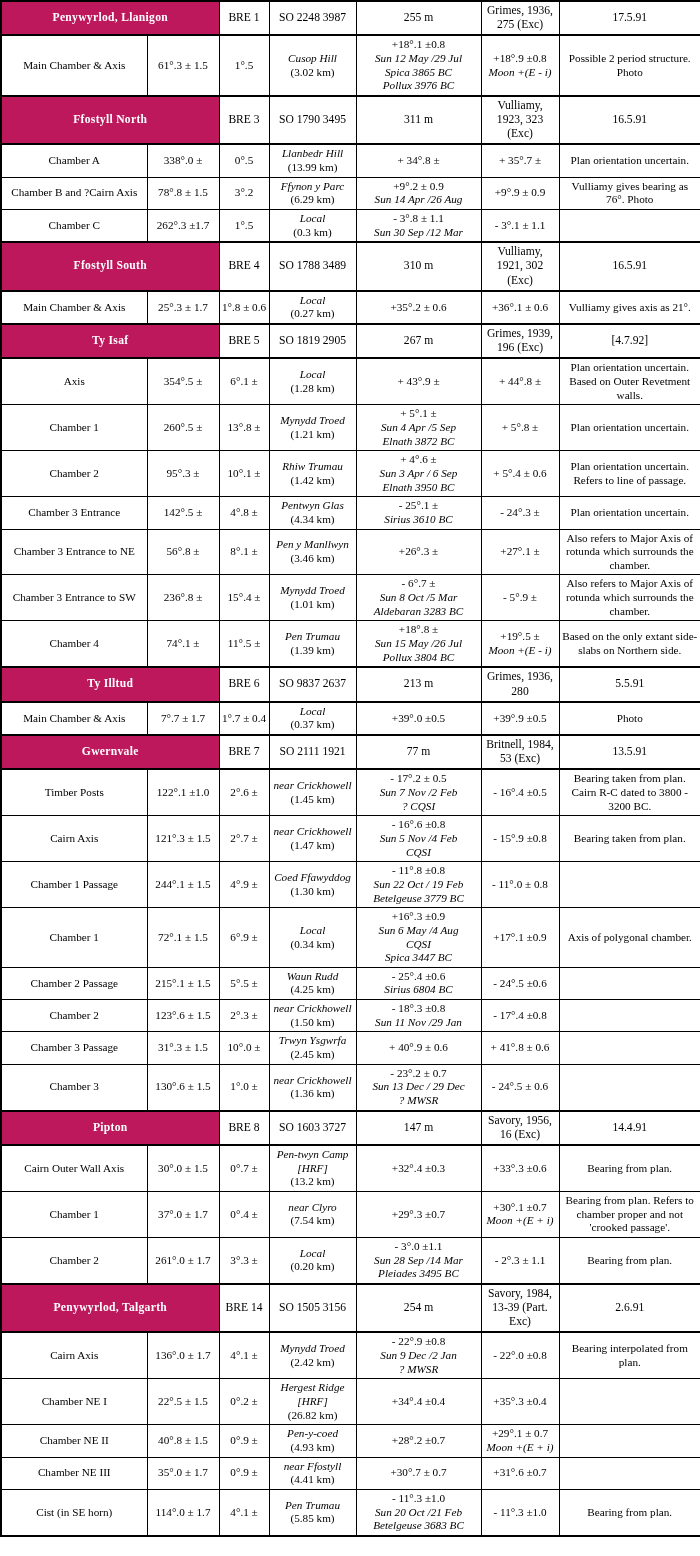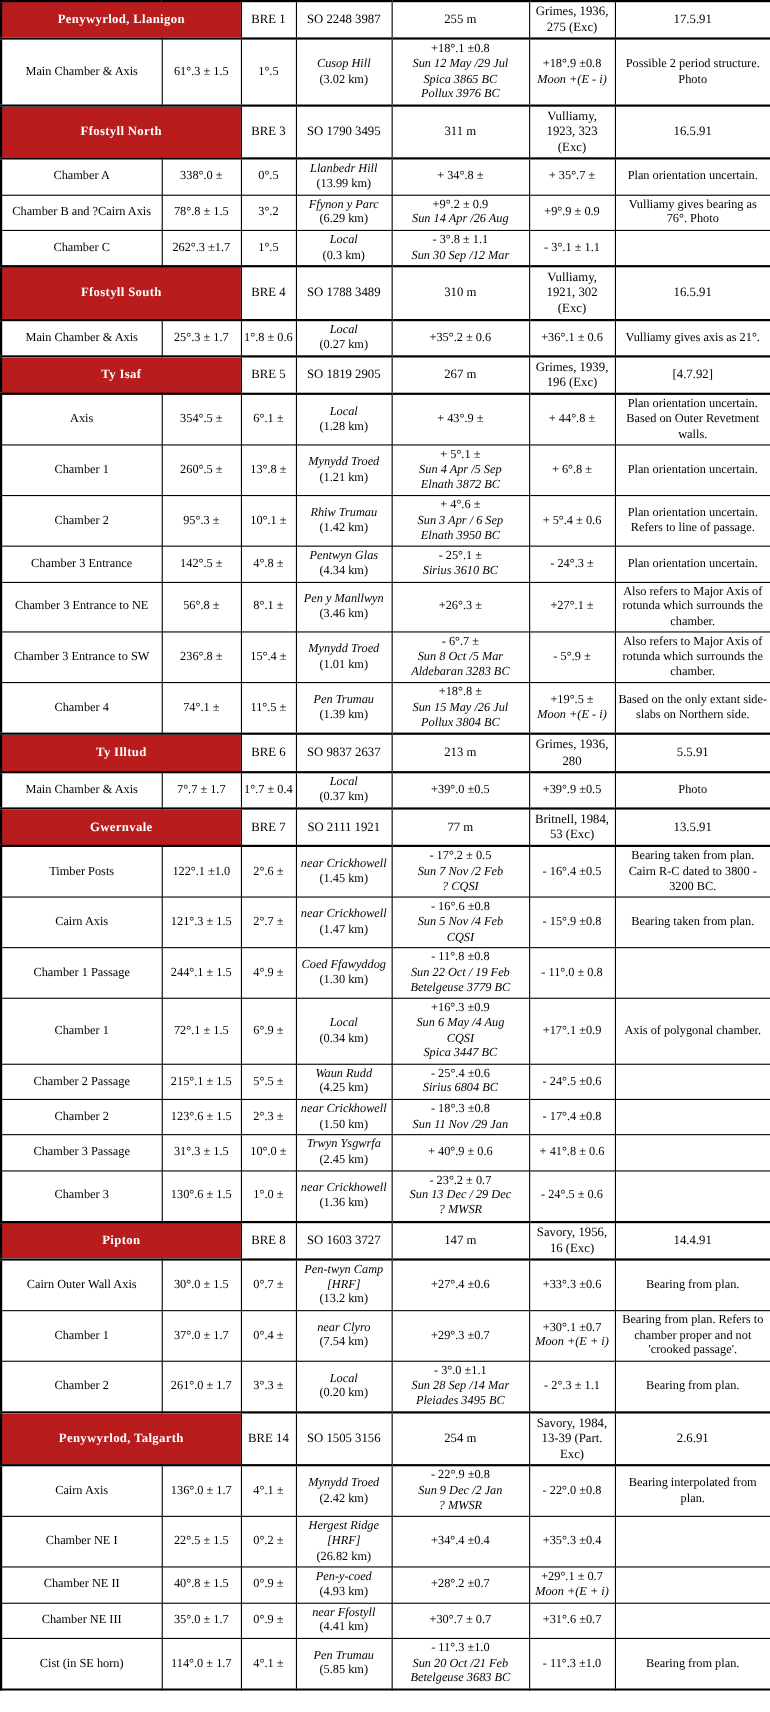--- a/index.html
+++ b/index.html
@@ -29,21 +29,21 @@
   }
   
   tr.site-header td{
     border-top:2px solid #000;
     border-bottom:2px solid #000;
     padding:2px 3px;
     font-size:11.6px;
     height:19px;
   }
   td.site-name{
-    background:#b91c1c;
+    background:#be185d;
     color:#fff;
     font-weight:bold;
     font-size:13.2px;
     text-align:left;
     padding-left:9px;
     letter-spacing:0.3px;
     border-left:2px solid #000;
   }
   td.site-code,td.site-grid,td.site-alt,td.site-ref,td.site-date{
     background:#fff;color:#000;font-weight:normal;
@@ -215,21 +215,21 @@
           <td class="c-horizon">
             <span class="plain">Mynydd Troed</span>
             <span class="plain km">(1.21 km)</span>
           </td>
           <td class="c-decl1">
             <span class="plain">+ 5°.1 ±</span>
             <span class="evt">Sun 4 Apr /5 Sep</span>
             <span class="evt">Elnath 3872 BC</span>
           </td>
           <td class="c-decl2">
-            <span class="plain nowrap">+ 6°.8 ±</span>
+            <span class="plain nowrap">+ 5°.8 ±</span>
           </td>
           <td class="c-notes">Plan orientation uncertain.</td>
         </tr>
         <tr>
           <td class="c-label">Chamber 2</td>
           <td class="c-azimuth nowrap">95°.3 ±</td>
           <td class="c-altitude nowrap">10°.1 ±</td>
           <td class="c-horizon">
             <span class="plain">Rhiw Trumau</span>
             <span class="plain km">(1.42 km)</span>
@@ -497,21 +497,21 @@
         </tr>
         <tr>
           <td class="c-label">Cairn Outer Wall Axis</td>
           <td class="c-azimuth nowrap">30°.0 ± 1.5</td>
           <td class="c-altitude nowrap">0°.7 ±</td>
           <td class="c-horizon">
             <span class="plain">Pen-twyn Camp [HRF]</span>
             <span class="plain km">(13.2 km)</span>
           </td>
           <td class="c-decl1">
-            <span class="plain">+27°.4 ±0.6</span>
+            <span class="plain">+32°.4 ±0.3</span>
           </td>
           <td class="c-decl2">
             <span class="plain nowrap">+33°.3 ±0.6</span>
           </td>
           <td class="c-notes">Bearing from plan.</td>
         </tr>
         <tr>
           <td class="c-label">Chamber 1</td>
           <td class="c-azimuth nowrap">37°.0 ± 1.7</td>
           <td class="c-altitude nowrap">0°.4 ±</td>

